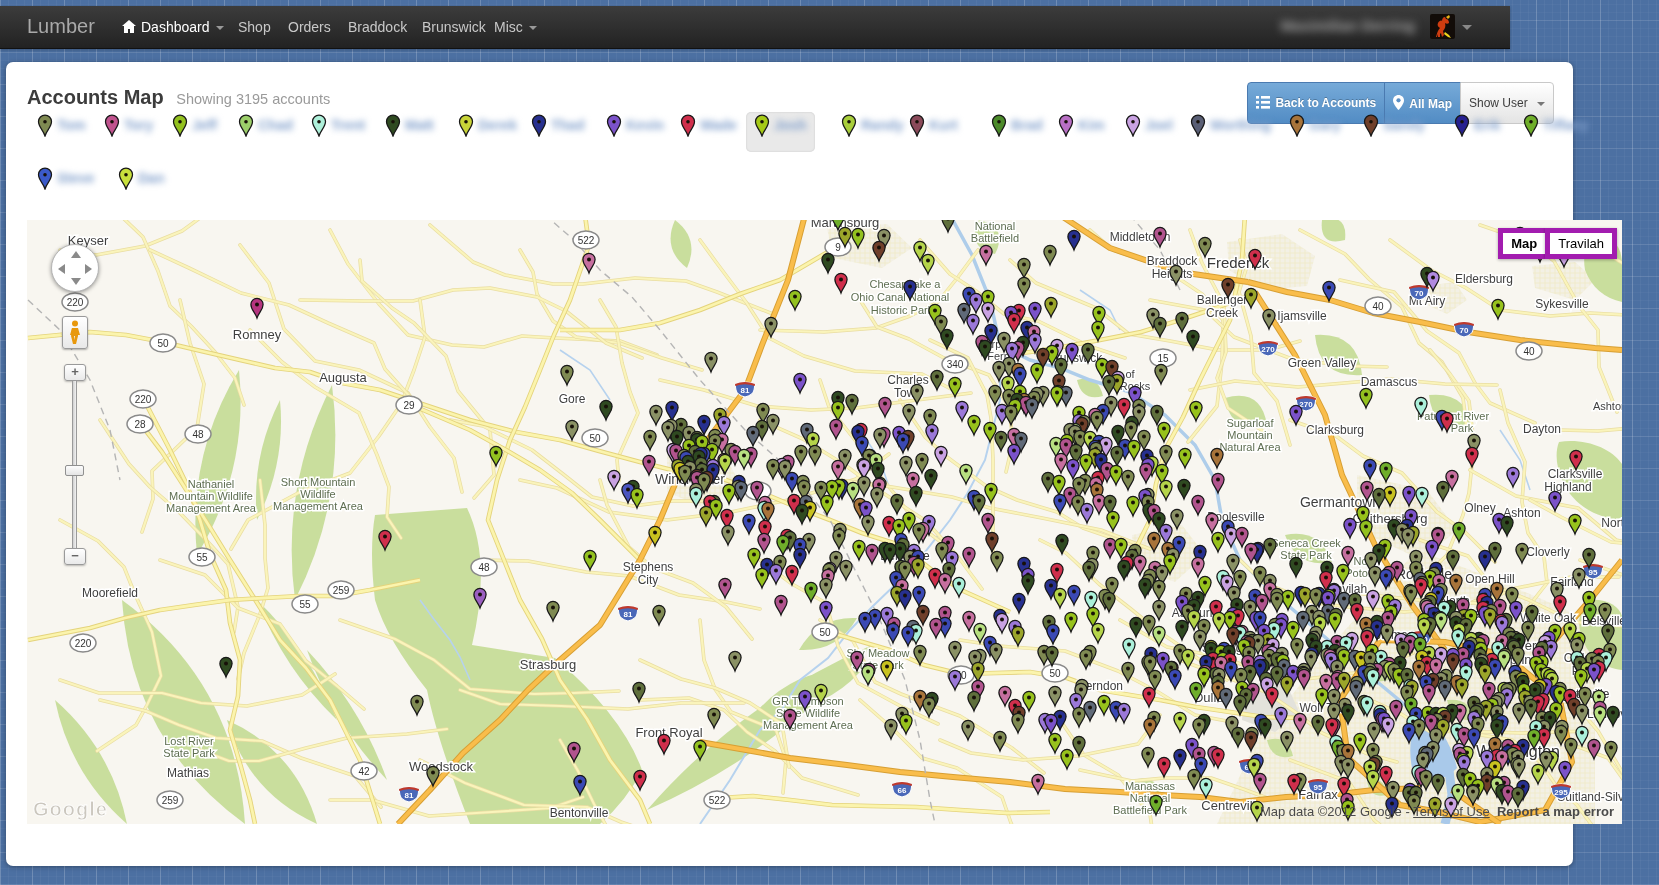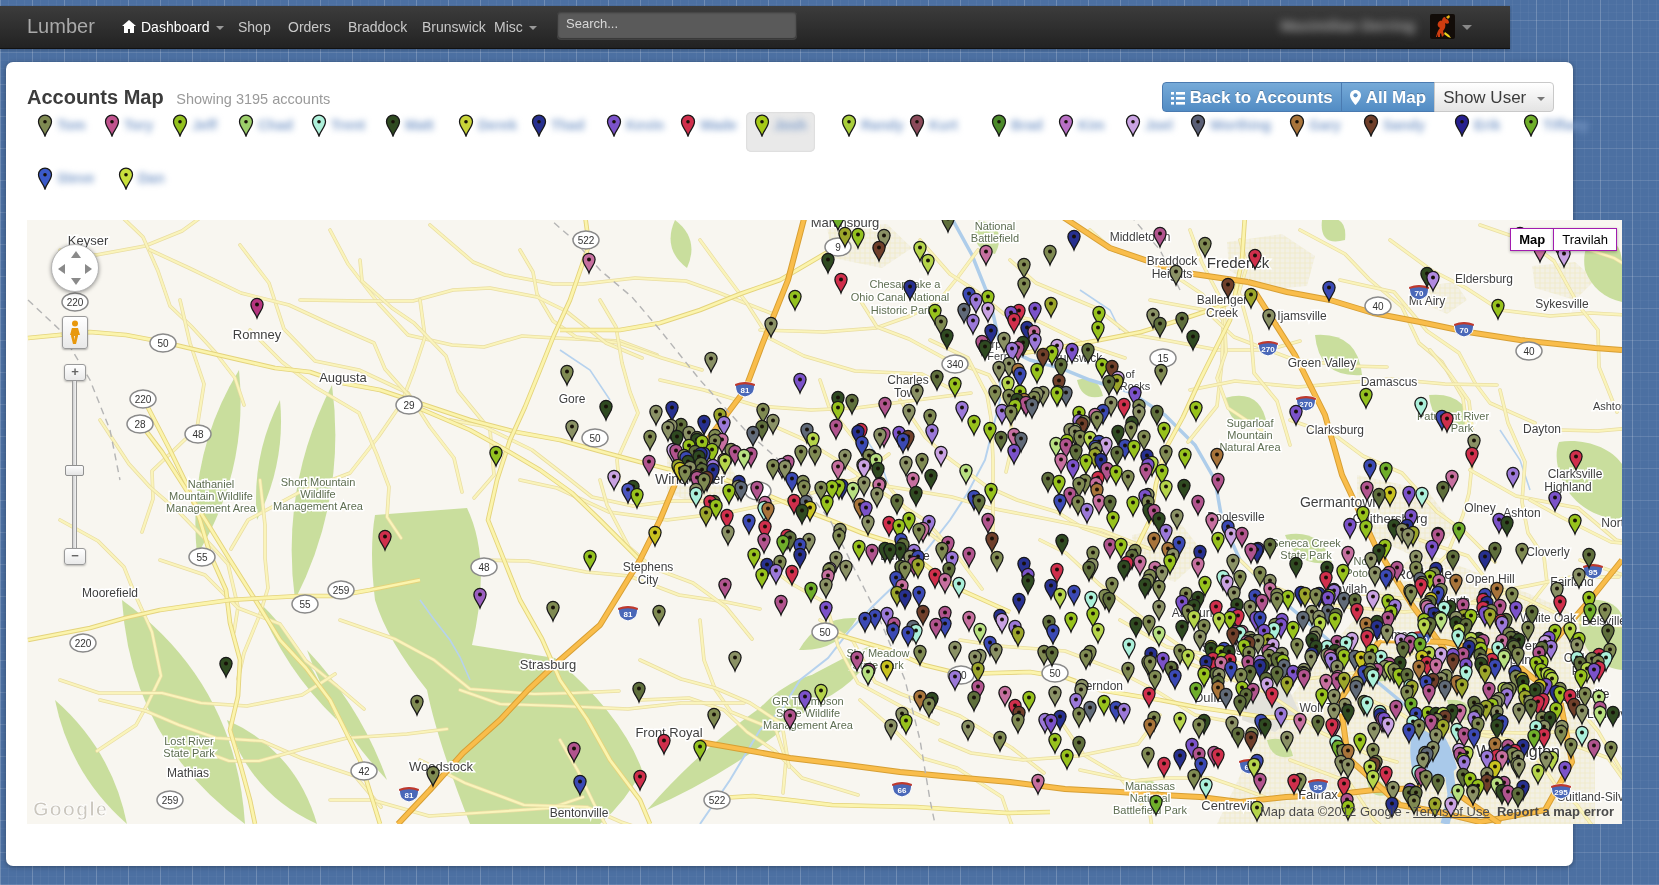--- a/index.html
+++ b/index.html
@@ -13,53 +13,52 @@
 #nav a{position:absolute;top:13px;font-size:14px;color:#c8c8c8;text-decoration:none}
 .car{display:inline-block;width:0;height:0;border-left:4px solid transparent;border-right:4px solid transparent;border-top:4px solid #999;margin-left:6px;vertical-align:middle}
 #search{position:absolute;left:557px;top:5px;width:222px;height:18px;background:#5a5a5a;border:1px solid #3a3a3a;border-radius:4px;padding:4px 8px;color:#d8d8d8;font-size:13px;box-shadow:inset 0 1px 2px rgba(0,0,0,.3),0 1px 0 rgba(255,255,255,.12)}
 #uname{position:absolute;right:95px;top:11px;color:#a5a5a5;font-size:15px;font-weight:bold;filter:blur(4.5px)}
 #avatar{position:absolute;right:55px;top:8px;width:25px;height:25px;background:#120c08;border-radius:2px}
 #ucar{position:absolute;right:38px;top:19px;width:0;height:0;border-left:5px solid transparent;border-right:5px solid transparent;border-top:5px solid #888}
 #panel{position:absolute;left:6px;top:62px;width:1567px;height:804px;background:#fff;border-radius:7px;box-shadow:0 1px 5px rgba(0,0,0,.35)}
 #panel h1{position:absolute;left:21px;top:24px;font-size:20px;color:#3c3c3c;font-weight:bold}
 #panel h1 small{font-weight:normal;color:#9a9a9a;font-size:14.5px;margin-left:7px}
 .btns{position:absolute;right:19px;top:20px;height:26px}
-.btn{display:inline-block;height:16px;padding:6px 8px;font-size:17px;line-height:17px;vertical-align:top;border:1px solid #4a7ab0;margin-left:-1px;white-space:nowrap}
+.btn{display:inline-block;height:16px;padding:12px 8px;font-size:12px;line-height:17px;vertical-align:top;border:1px solid #4a7ab0;margin-left:-1px;white-space:nowrap}
 .btn.blue{background:linear-gradient(#76aad8,#528cc4);color:#fff;font-weight:bold;text-shadow:0 -1px 0 rgba(0,0,0,.25)}
 .btn.first{border-radius:4px 0 0 4px}
 .btn.last{border-radius:0 4px 4px 0;background:linear-gradient(#fff,#e4e4e4);border-color:#c9c9c9;color:#3c3c3c}
 .bicon{display:inline-block;vertical-align:-2px;margin-right:5px}
 .li{position:absolute;height:40px;white-space:nowrap}
 .li.sel{background:#e9e9e9;border-radius:5px;padding:0 8px;margin-left:-8px;box-shadow:inset 0 0 2px rgba(0,0,0,.15)}
 .bn{display:inline-block;color:#82a0cc;font-size:14px;font-weight:bold;filter:blur(3px);margin-left:4px;vertical-align:middle}
 .li svg{margin-top:1px}
 #mapwrap{position:absolute;left:21px;top:158px;width:1595px;height:604px;overflow:hidden}
 .ctl{position:absolute;font-family:'Liberation Sans',sans-serif}
 #mapsat{right:5px;top:8px}
-.msb{display:inline-block;padding:3px 8px;background:#fff;border:1px solid #a21caf;font-size:13px;color:#000;box-shadow:0 1px 3px rgba(0,0,0,.3)}
+.msb{display:inline-block;padding:3px 8px;background:#fff;border:5px solid #a21caf;font-size:13px;color:#000;box-shadow:0 1px 3px rgba(0,0,0,.3)}
 #pan{left:24px;top:24px;width:46px;height:46px;background:#fff;border-radius:50%;box-shadow:0 1px 4px rgba(0,0,0,.4);border:1px solid #b5b5b5}
 .parr{position:absolute;width:0;height:0}
 #pegman{left:35px;top:96px;width:24px;height:31px;background:linear-gradient(#fff,#e8e8e8);border:1px solid #9a9a9a;border-radius:3px;box-shadow:0 1px 2px rgba(0,0,0,.3)}
 .zbtn{left:37px;width:20px;height:15px;background:linear-gradient(#fff,#e9e9e9);border:1px solid #9a9a9a;border-radius:3px;text-align:center;font-size:13px;line-height:14px;color:#666;font-weight:bold;box-shadow:0 1px 2px rgba(0,0,0,.25)}
 #ztrack{left:45px;top:160px;width:3px;height:170px;background:linear-gradient(90deg,#cfcfcf,#f2f2f2);border:1px solid #9a9a9a}
 #zhandle{left:38px;top:245px;width:17px;height:9px;background:linear-gradient(#fdfdfd,#e4e4e4);border:1px solid #909090;border-radius:2px}
 #attr{position:absolute;right:8px;bottom:5px;font-size:13px;color:#4a4a4a}
 #attr b{font-weight:bold}
 </style></head><body>
 <div id="nav">
  <span class="brand">Lumber</span>
  <a style="left:122px;top:13px;color:#fff"><svg width="14" height="13" viewBox="0 0 14 13" style="vertical-align:-1px;margin-right:5px">
         <path d="M7 0L0 6h2v7h4V9h2v4h4V6h2Z" fill="#fff"></path>
       </svg>Dashboard<span class="car"></span></a>
  <a style="left:238px">Shop</a>
  <a style="left:288px">Orders</a>
  <a style="left:348px">Braddock</a>
  <a style="left:422px">Brunswick</a>
  <a style="left:494px">Misc<span class="car"></span></a>
- <div id="search">Search...</div>
  <span id="uname">Maximilian Derring</span>
  <div id="avatar"><svg width="25" height="25" viewBox="0 0 25 25">
         <path d="M16 3 L19 1 20 3 18 5Z" fill="#e8b117"></path>
         <path d="M15 18 L19 21 21 24 18 23 14 20Z" fill="#f0d51c"></path>
         <path d="M6 23 C7 19 8 16 10 14 C8 13 7 11 8 9 C9 7 11 6 12 7 C12 5 13 3 15 3 L16 5 C18 5 19 7 19 9 C18 10 16 10 15 9 C16 12 15 15 13 17 L14 21 12 23 11 19 10 20 10 23 8 23 8 20 7 23Z" fill="#cf3d10"></path>
       </svg></div>
  <span id="ucar"></span>
 </div>
 <div id="panel">
  <h1>Accounts Map <small>Showing 3195 accounts</small></h1>

